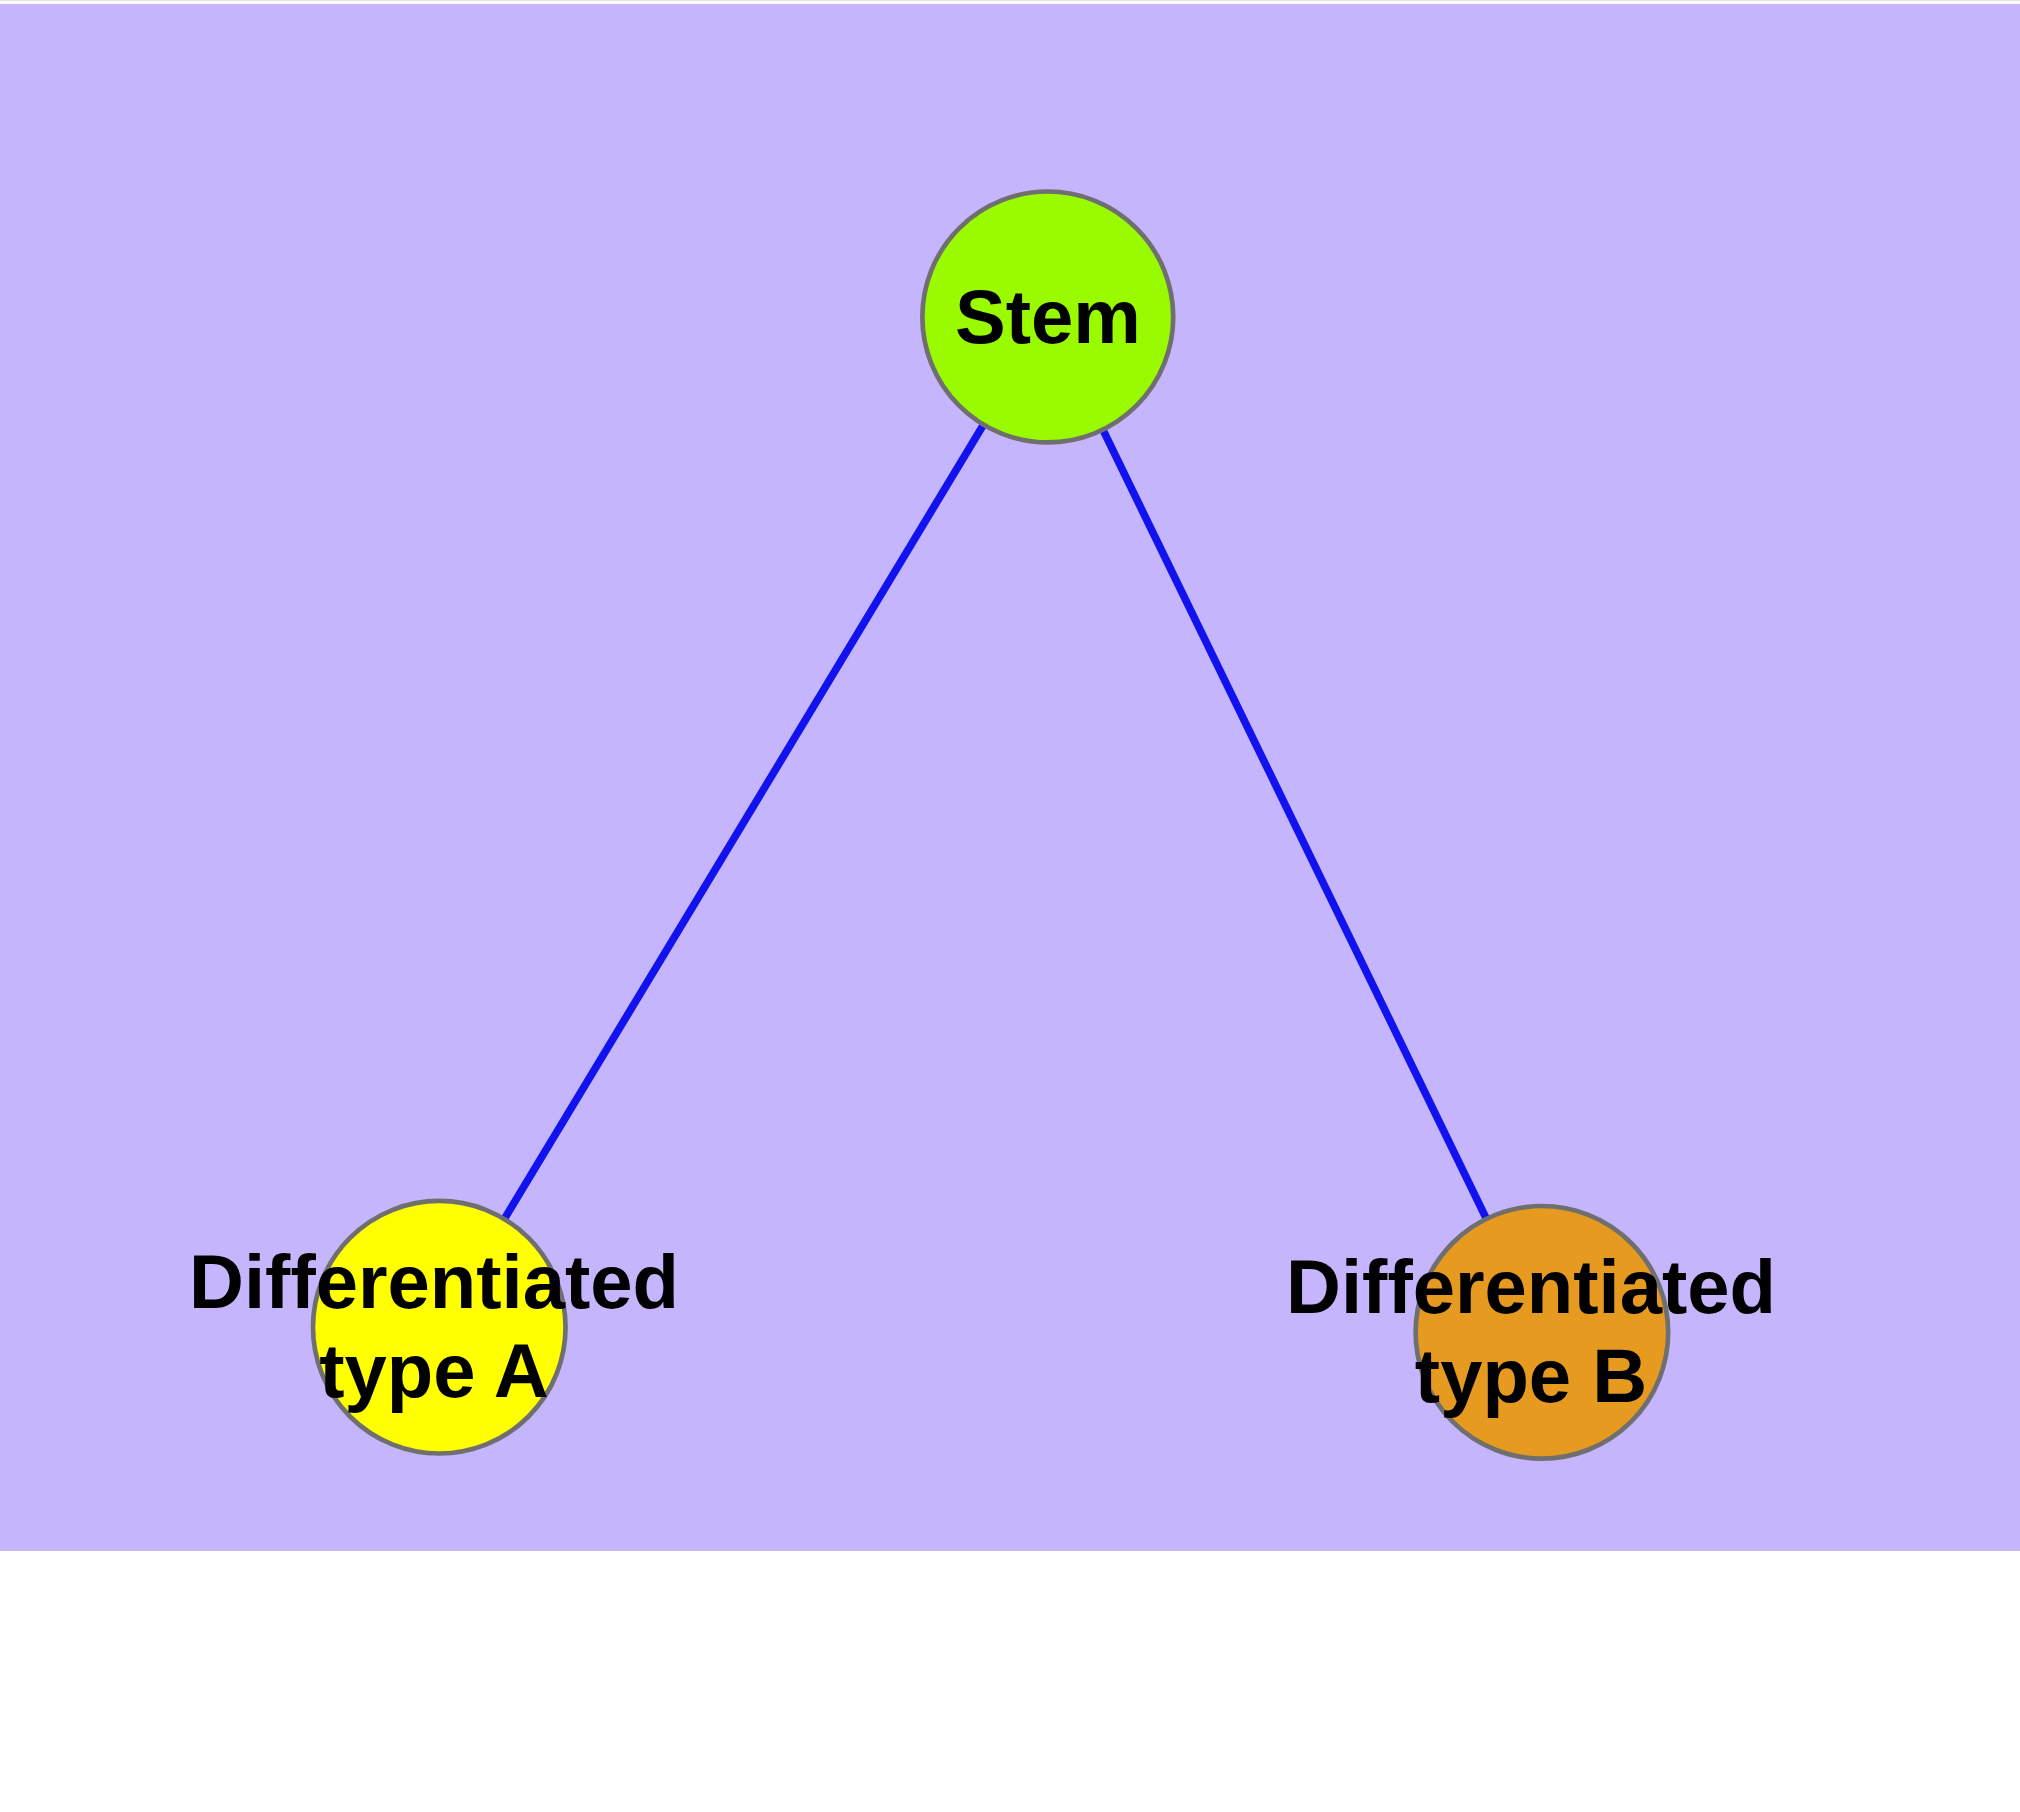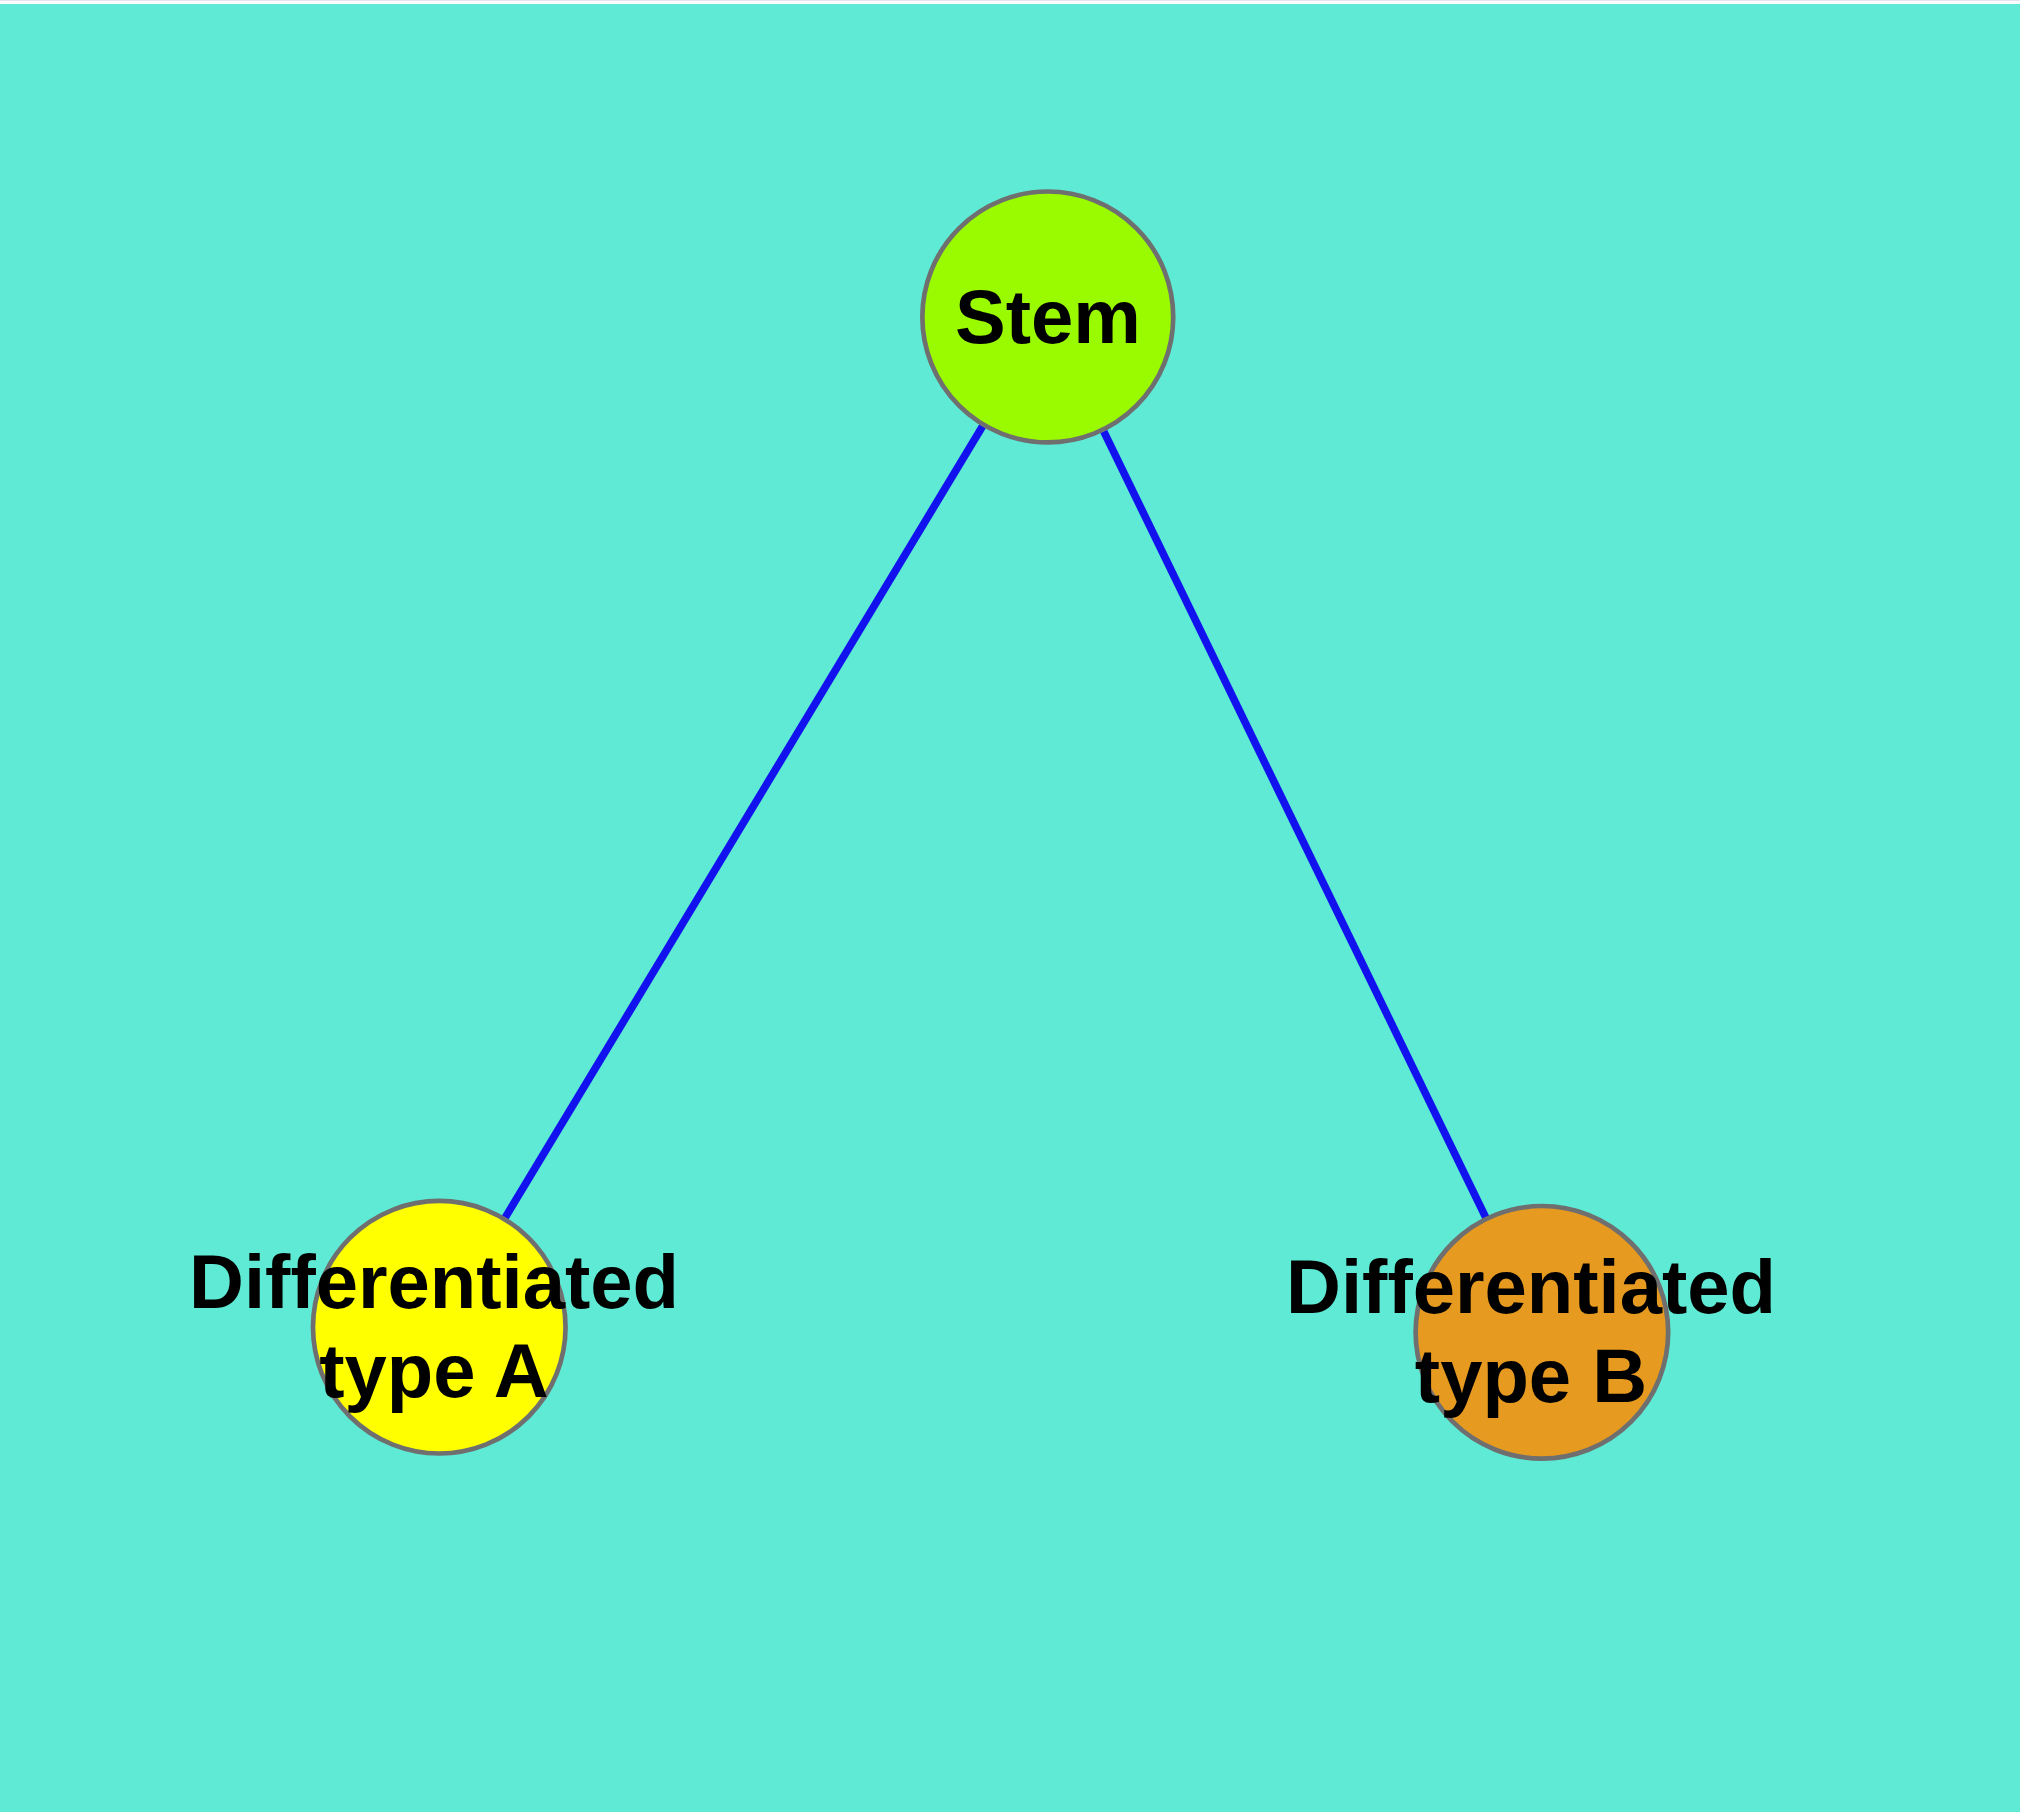--- a/index.html
+++ b/index.html
@@ -2,22 +2,22 @@
 <html style="font-size:13.6px"><head>
 <meta charset="utf-8">
 <style>
   html, body {
     margin: 0;
     padding: 0;
   }
   .canvas {
     position: relative;
     width: 2021px;
-    height: 1812px;
-    background: #5eead4;
+    height: 1551px;
+    background: #c4b5fd;
     overflow: hidden;
     font-family: "Liberation Sans", sans-serif;
   }
   .top-strip {
     position: absolute;
     top: 0;
     left: 0;
     width: 100%;
     height: 3.4px;
     background: #FBFBFE;

